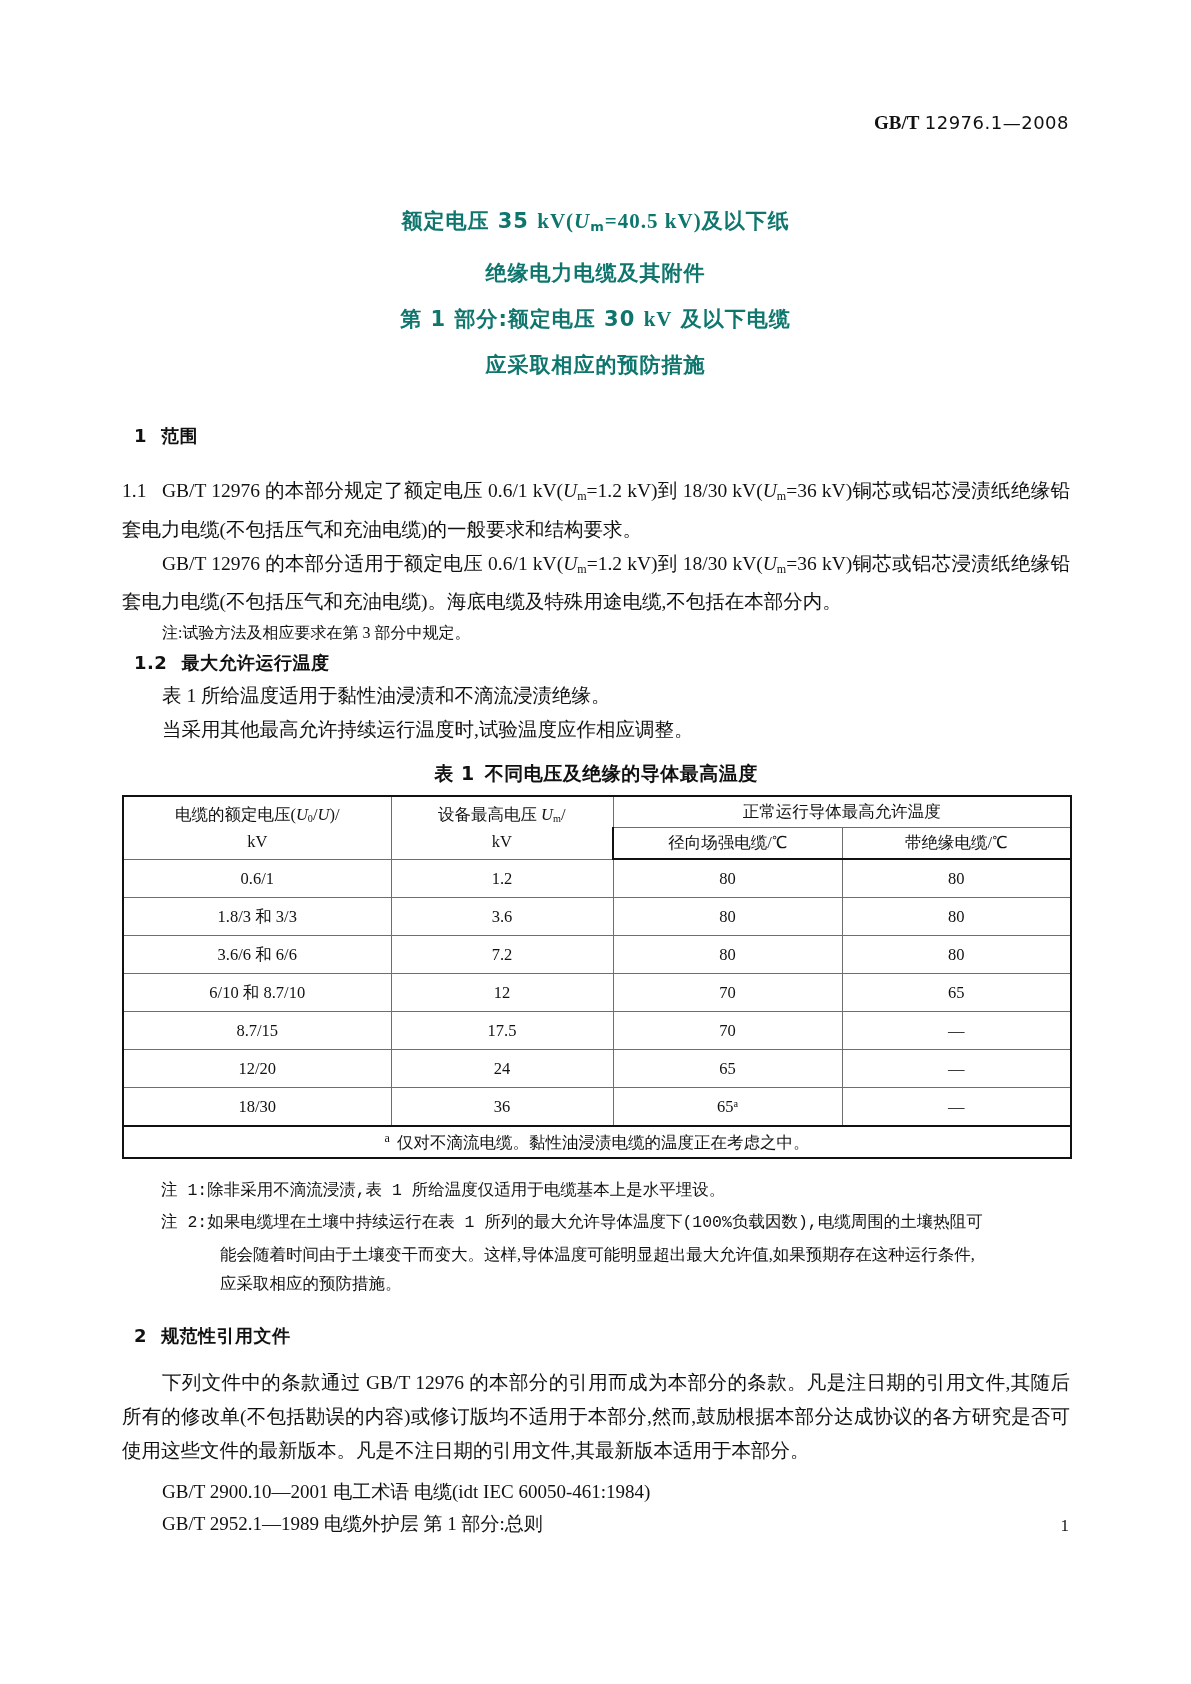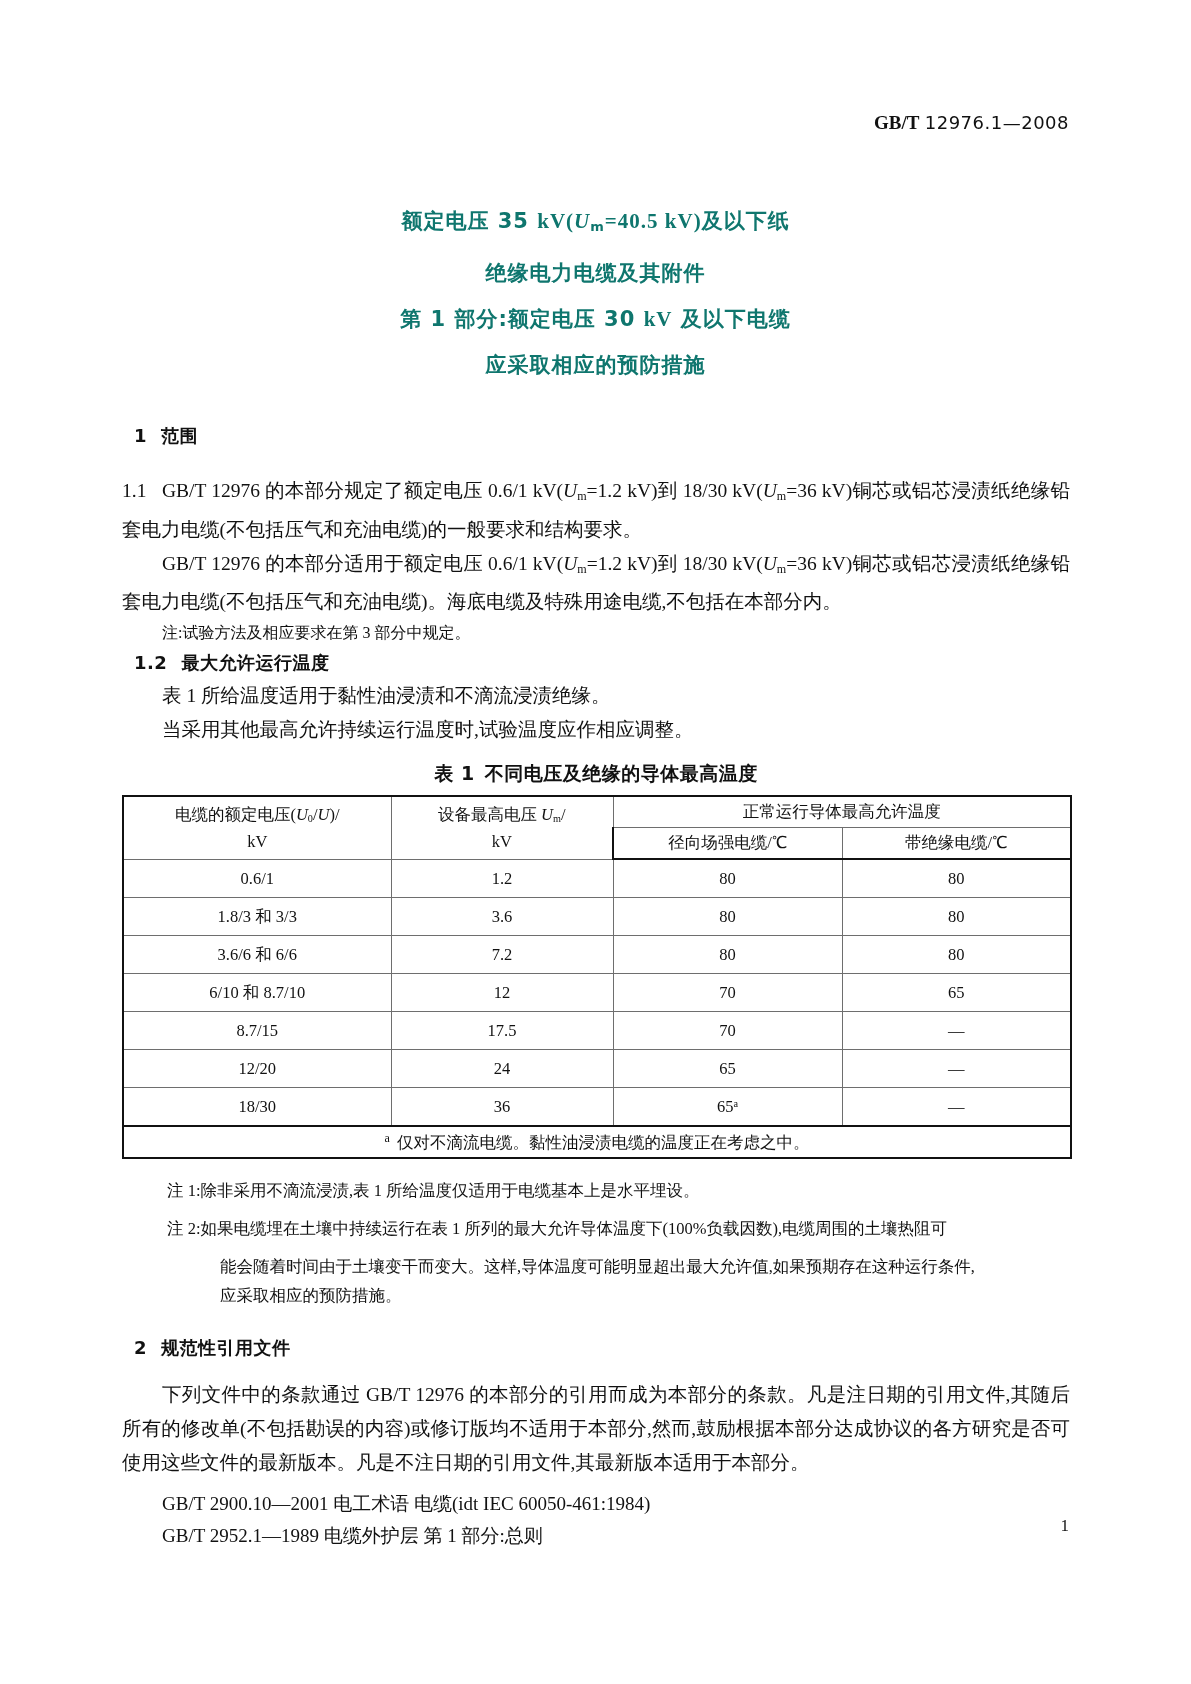--- a/index.html
+++ b/index.html
@@ -152,24 +152,25 @@
   }
   td.foot sup { margin-right: 7px; font-size: 12px; }
   .colgrp1 { width: 268px; }
   .colgrp2 { width: 222px; }
   .colgrp3 { width: 229px; }
   .colgrp4 { width: 229px; }
   
   .note {
     font-size: 16.5px;
     line-height: 29px;
-    margin: 9px;
+    margin: 3px;
     padding-left: 36px;
     text-indent: -0px;
     text-align: justify;
+    font-family: Liberation Mono, monospace;
   }
   .note-body {
     font-size: 16.5px;
     line-height: 29px;
     margin: 0;
     padding-left: 98px;
     text-align: justify;
   }
   
   .pageno {

